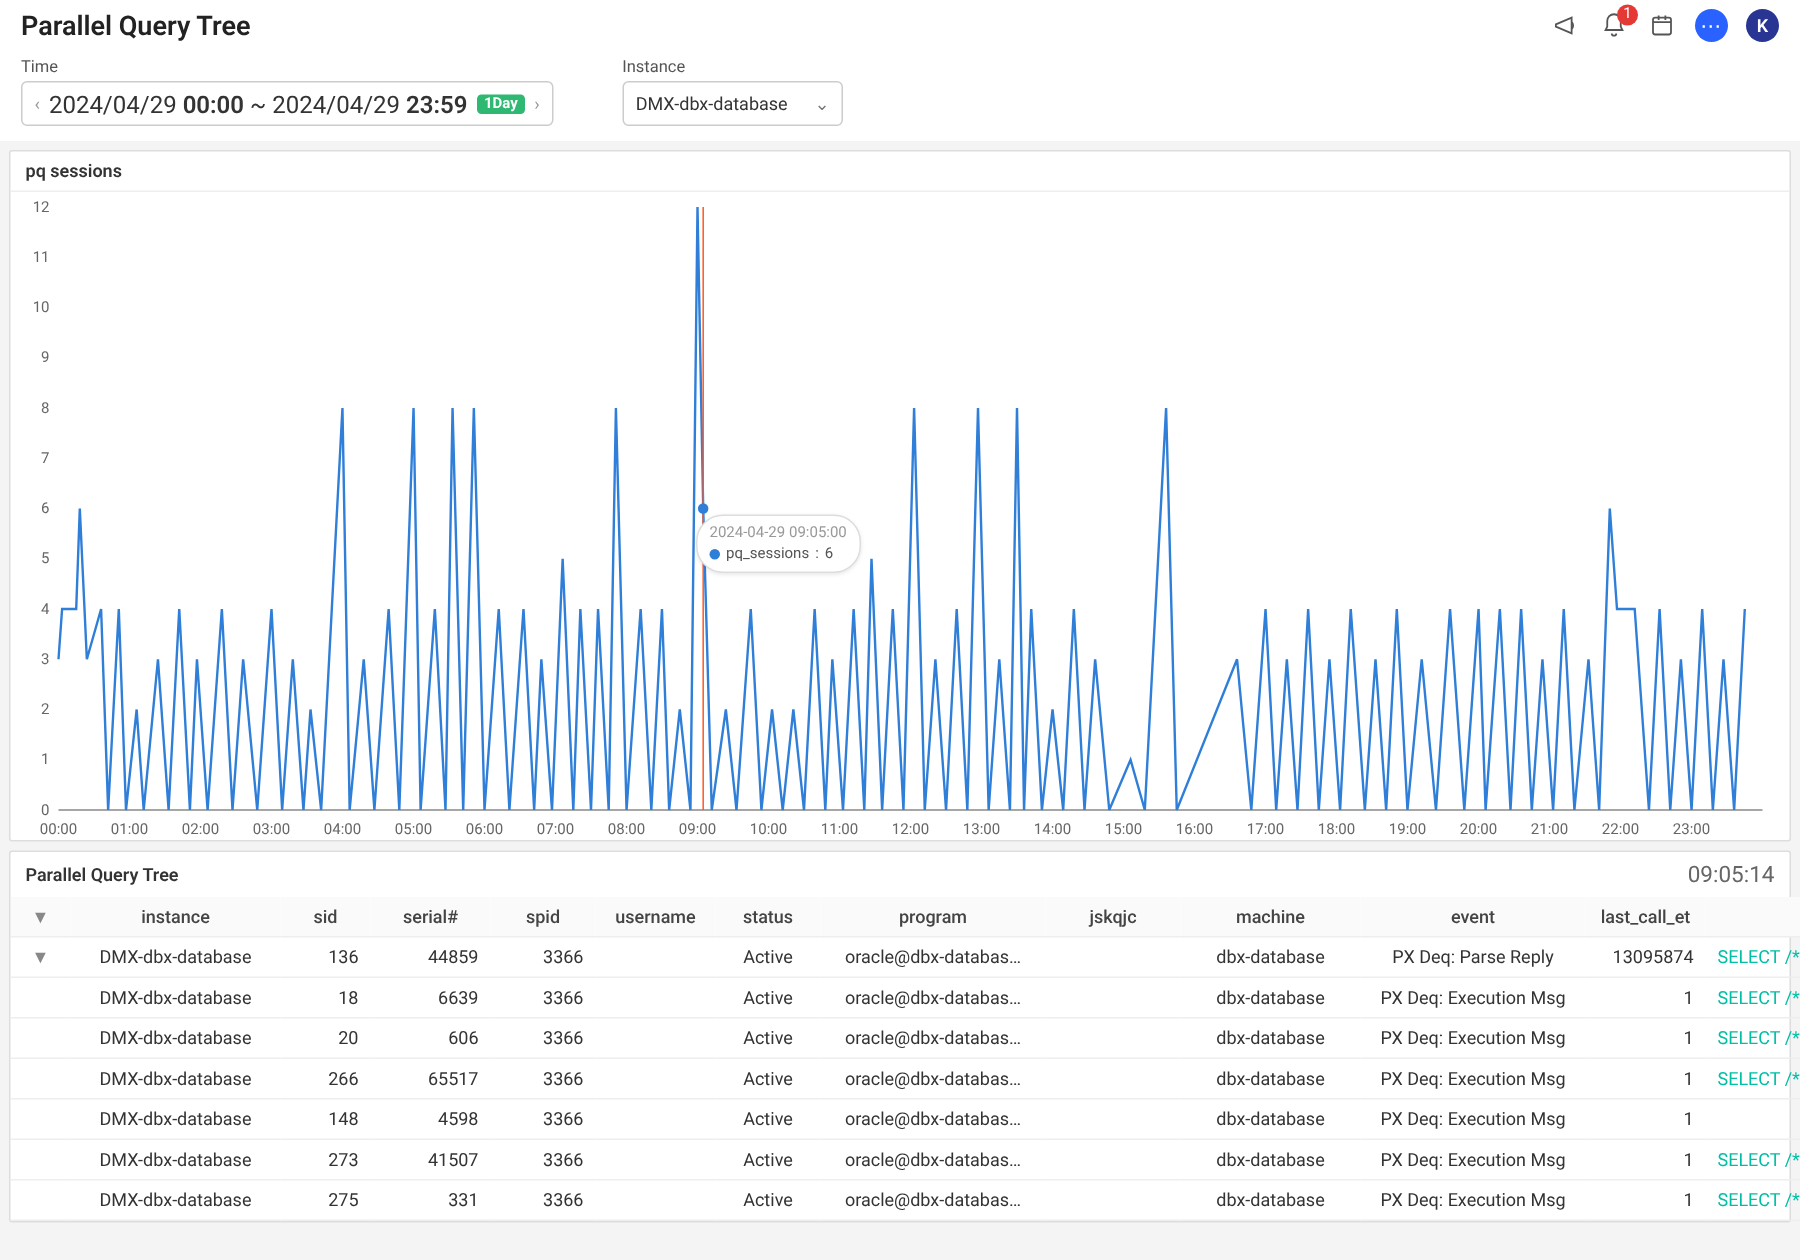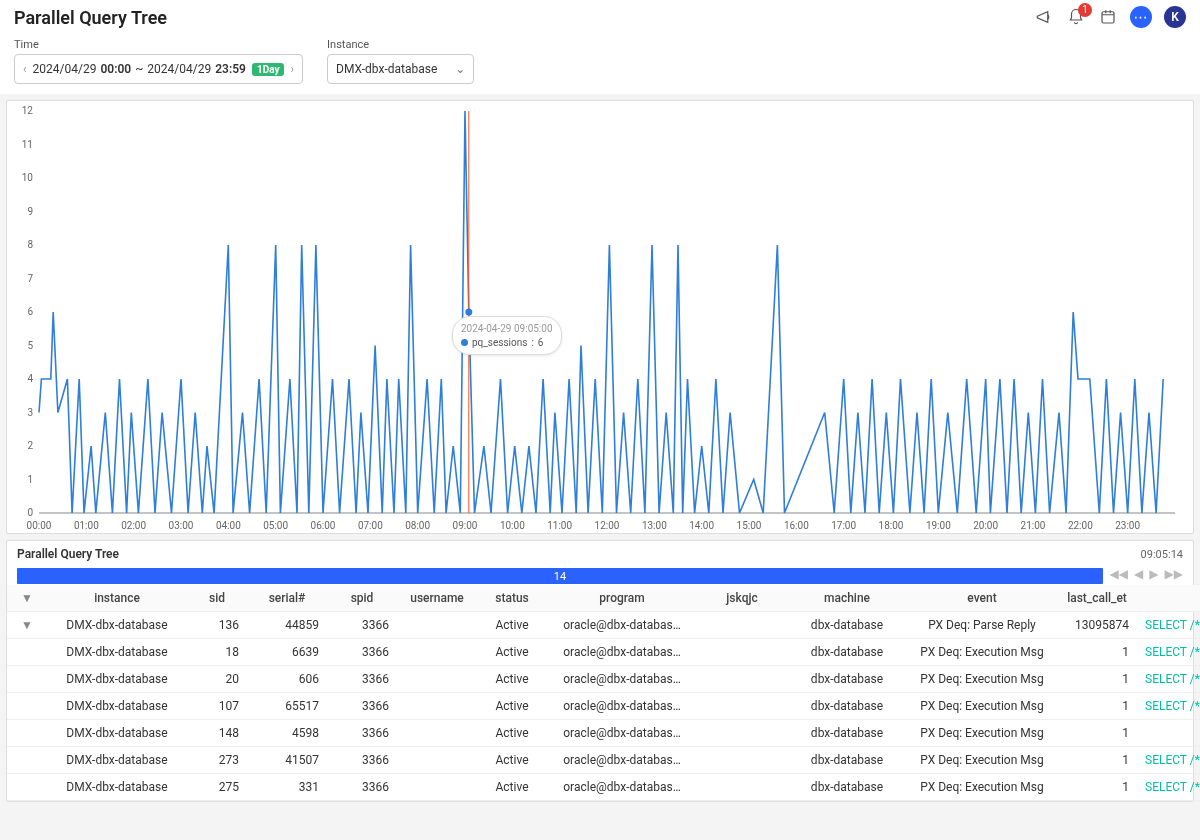--- a/index.html
+++ b/index.html
@@ -7,46 +7,46 @@
   .header { display: flex; align-items: center; justify-content: space-between; padding: 6px 14px 10px 14px; background: #fff; }
   .page-title { font-size: 18px; font-weight: 600; color: #222; }
   .header-icons { display: flex; align-items: center; gap: 12px; }
   .hicon { width: 20px; height: 20px; display: flex; align-items: center; justify-content: center; color: #555; position: relative; cursor: pointer; }
   .hicon svg { width: 18px; height: 18px; stroke: #555; fill: none; stroke-width: 1.6; }
   .badge { position: absolute; top: -4px; right: -6px; background: #e53935; color: #fff; border-radius: 8px; font-size: 10px; line-height: 14px; min-width: 14px; text-align: center; padding: 0 3px; }
   .circle-btn { width: 22px; height: 22px; border-radius: 50%; display: flex; align-items: center; justify-content: center; cursor: pointer; }
   .more-btn { background: #2962ff; color: #fff; font-size: 14px; letter-spacing: 1px; }
   .avatar { background: #283593; color: #fff; font-weight: 600; font-size: 12px; }
 
-  .controls { background: #fff; padding: 0 14px 10px 14px; display: flex; gap: 24px; }
+  .controls { background: #fff; padding: 0 14px 10px 14px; display: flex; gap: 46px; }
   .ctrl-group label { font-size: 11px; color: #555; display: block; margin-bottom: 3px; }
   .time-picker { display: flex; align-items: center; border: 1px solid #ccc; border-radius: 4px; height: 30px; padding: 0 6px; gap: 4px; }
   .time-picker .chev { color: #999; cursor: pointer; padding: 0 2px; }
-  .time-picker .tp-text { font-size: 12px; color: #333; }
+  .time-picker .tp-text { font-size: 16px; color: #333; }
   .time-picker .tp-time { font-weight: 600; }
   .time-picker .day-tag { background: #2eb872; color: #fff; border-radius: 3px; font-size: 10px; padding: 1px 5px; margin-left: 2px; font-weight: bold; }
   .instance-select { border: 1px solid #ccc; border-radius: 4px; height: 30px; display: flex; align-items: center; padding: 0 8px; gap: 18px; cursor: pointer; }
   .instance-select .isel-text { font-size: 12px; }
   .instance-select .chev { color: #777; }
 
   .panel { background: #fff; border: 1px solid #ddd; margin: 6px; border-radius: 2px; }
   .panel-title { font-size: 12px; font-weight: 600; color: #333; padding: 6px 10px; border-bottom: 1px solid #eee; }
   .chart-wrap { position: relative; height: 432px; padding: 4px 10px 4px 4px; }
   svg.chart { display: block; }
   .chart .baseline { stroke: #888; stroke-width: 1; }
   .chart .series { stroke: #2f7ed8; stroke-width: 1.6; fill: none; }
   .chart .cursor-line { stroke: #ff5722; stroke-width: 1; }
   .chart .cursor-dot { fill: #2f7ed8; }
   .tooltip { position: absolute; background: #fff; border: 1px solid #ddd; border-radius: 2px; padding: 6px 8px; font-size: 10px; color: #999; box-shadow: 0 1px 3px rgba(0,0,0,0.1); }
   .tooltip .tt-row { display: flex; align-items: center; gap: 4px; color: #555; margin-top: 3px; }
   .tooltip .tt-dot { width: 7px; height: 7px; border-radius: 50%; background: #2f7ed8; }
 
   .table-panel .panel-hdr { display: flex; justify-content: space-between; align-items: center; padding: 6px 10px; }
   .table-panel .panel-hdr .ptitle { font-size: 12px; font-weight: 600; }
-  .table-panel .panel-hdr .ptime { font-size: 11px; color: #666; }
+  .table-panel .panel-hdr .ptime { font-size: 15px; color: #666; }
   .blue-bar-row { display: flex; align-items: center; padding: 0 10px; position: relative; height: 18px; }
   .blue-bar { position: absolute; left: 10px; right: 90px; top: 1px; bottom: 1px; background: #2962ff; color: #fff; font-size: 11px; display: flex; align-items: center; justify-content: center; border-radius: 1px; }
   .pager { position: absolute; right: 10px; top: 0; display: flex; gap: 6px; color: #bbb; font-size: 12px; }
   .pager span { cursor: pointer; }
   table.data { width: 100%; border-collapse: collapse; font-size: 12px; table-layout: fixed; }
   table.data th, table.data td { padding: 6px 8px; border-bottom: 1px solid #eee; text-align: right; overflow: hidden; text-overflow: ellipsis; white-space: nowrap; }
   table.data th { color: #444; font-weight: 500; background: #fafafa; text-align: center; }
   table.data th:nth-child(1){ width:40px; }
   table.data th:nth-child(2){ width:140px; }
   table.data th:nth-child(3){ width:60px; }
@@ -112,20 +112,21 @@
   <div class="ctrl-group">
     <label>Instance</label>
     <div class="instance-select">
       <span class="isel-text">DMX-dbx-database</span>
       <span class="chev">⌄</span>
     </div>
   </div>
 </div>
 
 <div class="panel">
+  <div class="panel-title">pq sessions</div>
   <div class="chart-wrap">
     <svg class="chart" id="chart-svg" width="1170" height="430">
         <text x="22" y="411" text-anchor="end" font-size="10" fill="#666">0</text>
         <text x="22" y="377.5" text-anchor="end" font-size="10" fill="#666">1</text>
         <text x="22" y="344" text-anchor="end" font-size="10" fill="#666">2</text>
         <text x="22" y="310.5" text-anchor="end" font-size="10" fill="#666">3</text>
         <text x="22" y="277.00000000000006" text-anchor="end" font-size="10" fill="#666">4</text>
         <text x="22" y="243.49999999999997" text-anchor="end" font-size="10" fill="#666">5</text>
         <text x="22" y="210" text-anchor="end" font-size="10" fill="#666">6</text>
         <text x="22" y="176.49999999999997" text-anchor="end" font-size="10" fill="#666">7</text>
@@ -156,45 +157,36 @@
         <text x="880" y="424" text-anchor="middle" font-size="10" fill="#666">18:00</text>
         <text x="927.3333333333333" y="424" text-anchor="middle" font-size="10" fill="#666">19:00</text>
         <text x="974.6666666666667" y="424" text-anchor="middle" font-size="10" fill="#666">20:00</text>
         <text x="1022" y="424" text-anchor="middle" font-size="10" fill="#666">21:00</text>
         <text x="1069.3333333333333" y="424" text-anchor="middle" font-size="10" fill="#666">22:00</text>
         <text x="1116.6666666666667" y="424" text-anchor="middle" font-size="10" fill="#666">23:00</text>
         <path d="M28.0 307.5 L30.4 274.0 L39.8 274.0 L42.2 207.0 L46.9 307.5 L56.4 274.0 L61.1 408.0 L68.2 274.0 L73.0 408.0 L80.1 341.0 L84.8 408.0 L94.3 307.5 L101.4 408.0 L108.5 274.0 L115.6 408.0 L120.3 307.5 L127.4 408.0 L136.9 274.0 L144.0 408.0 L151.1 307.5 L160.5 408.0 L170.0 274.0 L177.1 408.0 L184.2 307.5 L191.3 408.0 L196.0 341.0 L203.1 408.0 L210.2 274.0 L217.3 140.0 L222.1 408.0 L231.5 307.5 L238.6 408.0 L248.1 274.0 L255.2 408.0 L264.7 140.0 L269.4 408.0 L278.9 274.0 L286.0 408.0 L290.7 140.0 L297.8 408.0 L304.9 140.0 L312.0 408.0 L321.5 274.0 L328.6 408.0 L338.0 274.0 L345.1 408.0 L349.9 307.5 L357.0 408.0 L364.1 240.5 L371.2 408.0 L375.9 274.0 L383.0 408.0 L387.7 274.0 L394.8 408.0 L399.6 140.0 L406.7 408.0 L416.1 274.0 L423.2 408.0 L430.3 274.0 L435.1 408.0 L442.2 341.0 L449.3 408.0 L454.0 6.0 L457.8 207.0 L463.5 408.0 L472.9 341.0 L480.0 408.0 L489.5 274.0 L496.6 408.0 L503.7 341.0 L510.8 408.0 L517.9 341.0 L525.0 408.0 L532.1 274.0 L539.2 408.0 L543.9 307.5 L551.0 408.0 L558.1 274.0 L565.2 408.0 L570.0 240.5 L577.1 408.0 L584.2 274.0 L591.3 408.0 L598.4 140.0 L605.5 408.0 L612.6 307.5 L619.7 408.0 L626.8 274.0 L633.9 408.0 L641.0 140.0 L648.1 408.0 L655.2 307.5 L662.3 408.0 L667.0 140.0 L671.7 408.0 L676.5 274.0 L683.6 408.0 L690.7 341.0 L697.8 408.0 L704.9 274.0 L712.0 408.0 L719.1 307.5 L728.5 408.0 L742.7 374.5 L752.2 408.0 L766.4 140.0 L773.5 408.0 L813.7 307.5 L823.2 408.0 L832.7 274.0 L839.8 408.0 L846.9 307.5 L854.0 408.0 L861.1 274.0 L868.2 408.0 L875.3 307.5 L882.4 408.0 L889.5 274.0 L898.9 408.0 L906.0 307.5 L913.1 408.0 L920.2 274.0 L927.3 408.0 L936.8 307.5 L946.3 408.0 L955.7 274.0 L965.2 408.0 L974.7 274.0 L979.4 408.0 L988.9 274.0 L996.0 408.0 L1003.1 274.0 L1010.2 408.0 L1017.3 307.5 L1024.4 408.0 L1031.5 274.0 L1038.6 408.0 L1048.0 307.5 L1055.1 408.0 L1062.2 207.0 L1067.0 274.0 L1071.7 274.0 L1078.8 274.0 L1088.3 408.0 L1095.4 274.0 L1102.5 408.0 L1109.6 307.5 L1116.7 408.0 L1123.8 274.0 L1130.9 408.0 L1138.0 307.5 L1145.1 408.0 L1152.2 274.0 " class="series"></path>
         <line x1="457.7866666666667" y1="6" x2="457.7866666666667" y2="408" class="cursor-line"></line>
         <circle cx="457.7866666666667" cy="207" r="3.5" class="cursor-dot"></circle>
       </svg>
-    <div class="tooltip" id="tooltip" style="left: 445px; top: 215px; border-radius: 18px;">
+    <div class="tooltip" id="tooltip" style="left: 457px; top: 215px; border-radius: 18px;">
       <div>2024-04-29 09:05:00</div>
       <div class="tt-row">
         <span class="tt-dot"></span>
         <span>pq_sessions</span>
         <span>:</span>
         <span>6</span>
       </div>
     </div>
   </div>
 </div>
 
 <div class="panel table-panel">
   <div class="panel-hdr">
     <span class="ptitle">Parallel Query Tree</span>
     <span class="ptime">09:05:14</span>
-  </div>
-  <div class="blue-bar-row">
-    <div class="blue-bar">14</div>
-    <div class="pager">
-      <span>◀◀</span>
-      <span>◀</span>
-      <span>▶</span>
-      <span>▶▶</span>
-    </div>
   </div>
   <table class="data">
     <thead>
         <tr id="thead-row">
           <th><span class="expand-caret">▼</span></th>
           <th>instance</th>
           <th>sid</th>
           <th>serial#</th>
           <th>spid</th>
           <th>username</th>
@@ -249,21 +241,21 @@
           <td class="ctr">oracle@dbx-databas…</td>
           <td class="ctr"></td>
           <td class="ctr">dbx-database</td>
           <td class="ctr">PX Deq: Execution Msg</td>
           <td>1</td>
           <td class="lft"><span class="sql-link">SELECT /*jskqjc</span></td>
         </tr>
         <tr>
           <td class="ctr"></td>
           <td class="ctr">DMX-dbx-database</td>
-          <td>107</td>
+          <td>266</td>
           <td>65517</td>
           <td>3366</td>
           <td class="ctr"></td>
           <td class="ctr">Active</td>
           <td class="ctr">oracle@dbx-databas…</td>
           <td class="ctr"></td>
           <td class="ctr">dbx-database</td>
           <td class="ctr">PX Deq: Execution Msg</td>
           <td>1</td>
           <td class="lft"><span class="sql-link">SELECT /*jskqjc</span></td>

